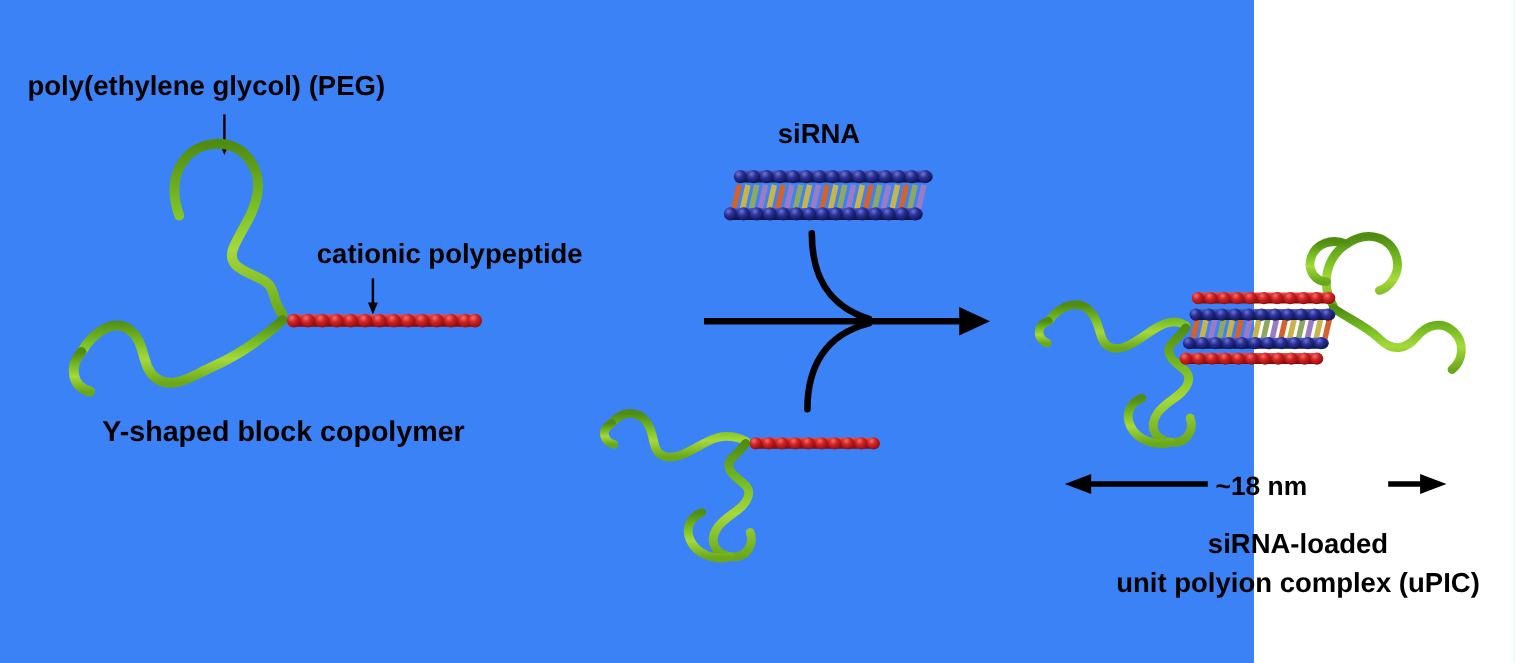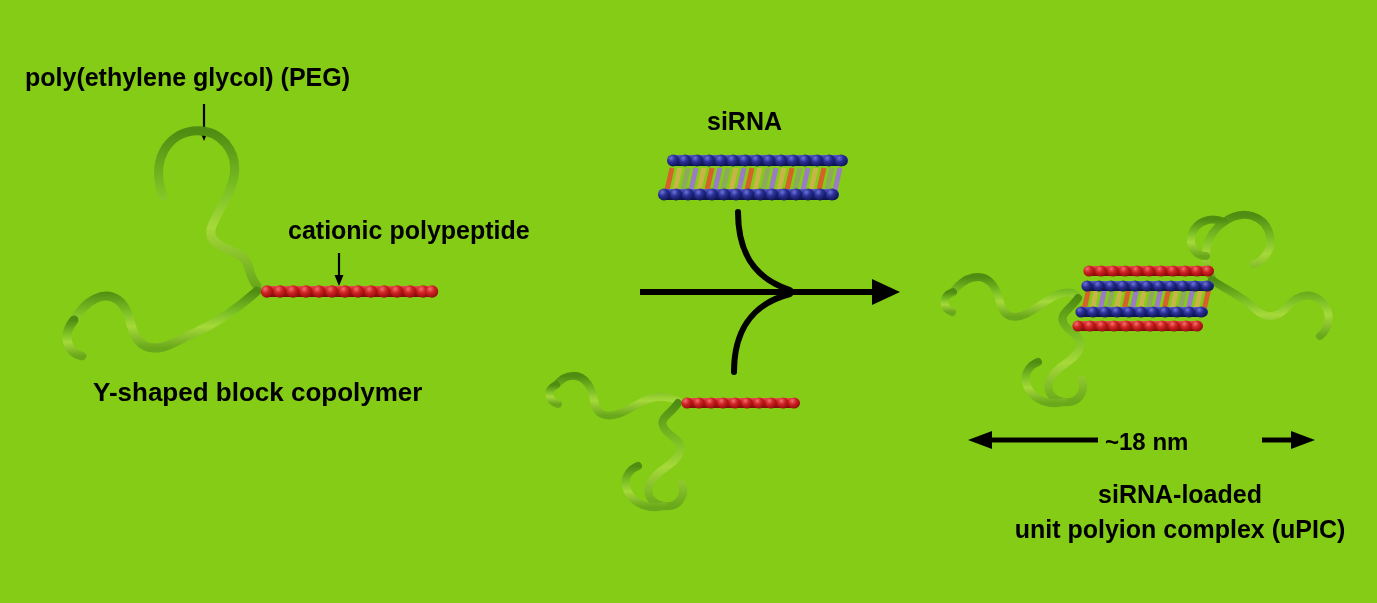--- a/index.html
+++ b/index.html
@@ -1,18 +1,18 @@
 <!DOCTYPE html>
 <html><head>
 <meta charset="utf-8">
 <style>
   html,body{margin:0;padding:0;background:#ffffff;}
   body{width:1377px;height:603px;overflow:hidden;
        font-family:"Liberation Sans","DejaVu Sans",sans-serif;}
-  #stage{position:relative;width:1377px;height:603px;background:#84cc16;}
+  #stage{position:relative;width:1140px;height:603px;background:#3b82f6;}
   #stage svg{position:absolute;inset:0;}
   .lbl{font-weight:bold;fill:#000;font-family:"Liberation Sans","DejaVu Sans",sans-serif;}
   .lbl-24{font-size:24px;}
   .lbl-25{font-size:25px;}
   .lbl-26{font-size:26px;}
 </style>
 </head>
 <body>
 
 <div id="stage">

